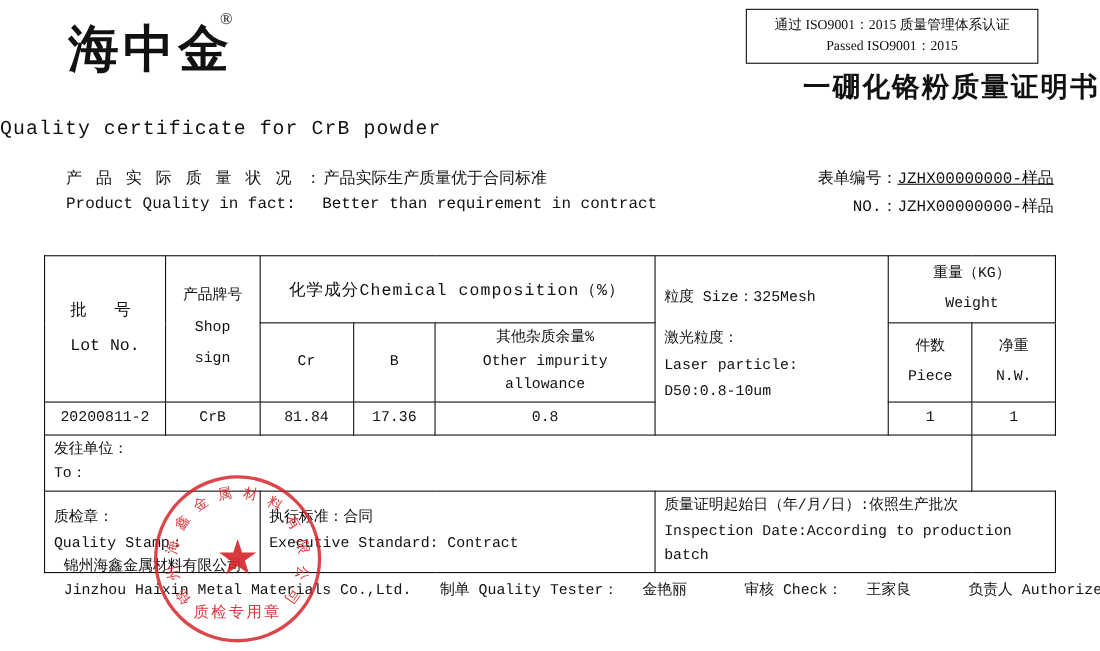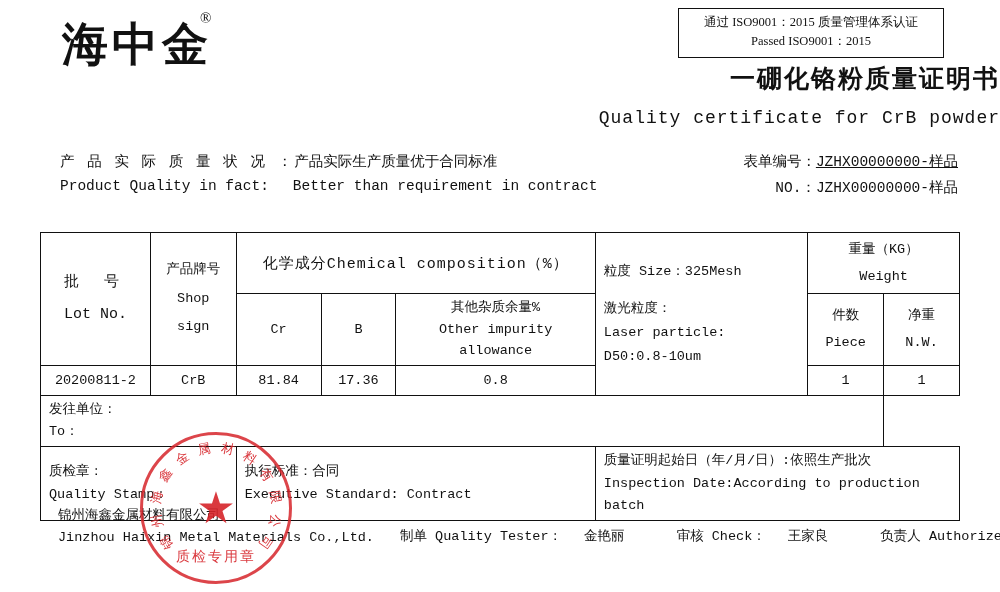--- a/index.html
+++ b/index.html
@@ -57,21 +57,21 @@
     border: 1px solid #111;
     padding: 4px 6px 5px 6px;
     text-align: center;
     font-size: 12.5px;
     line-height: 1.55;
     font-family: "Liberation Serif", serif;
     margin-left: 16px;
   }
 
   .sub-title {
-    text-align: right;
+    text-align: left;
     font-family: "Liberation Mono", monospace;
     font-size: 18px;
     letter-spacing: 1px;
     margin-top: 8px;
   }
 
   
   .qline {
     position: relative;
     margin: 0 40px;

